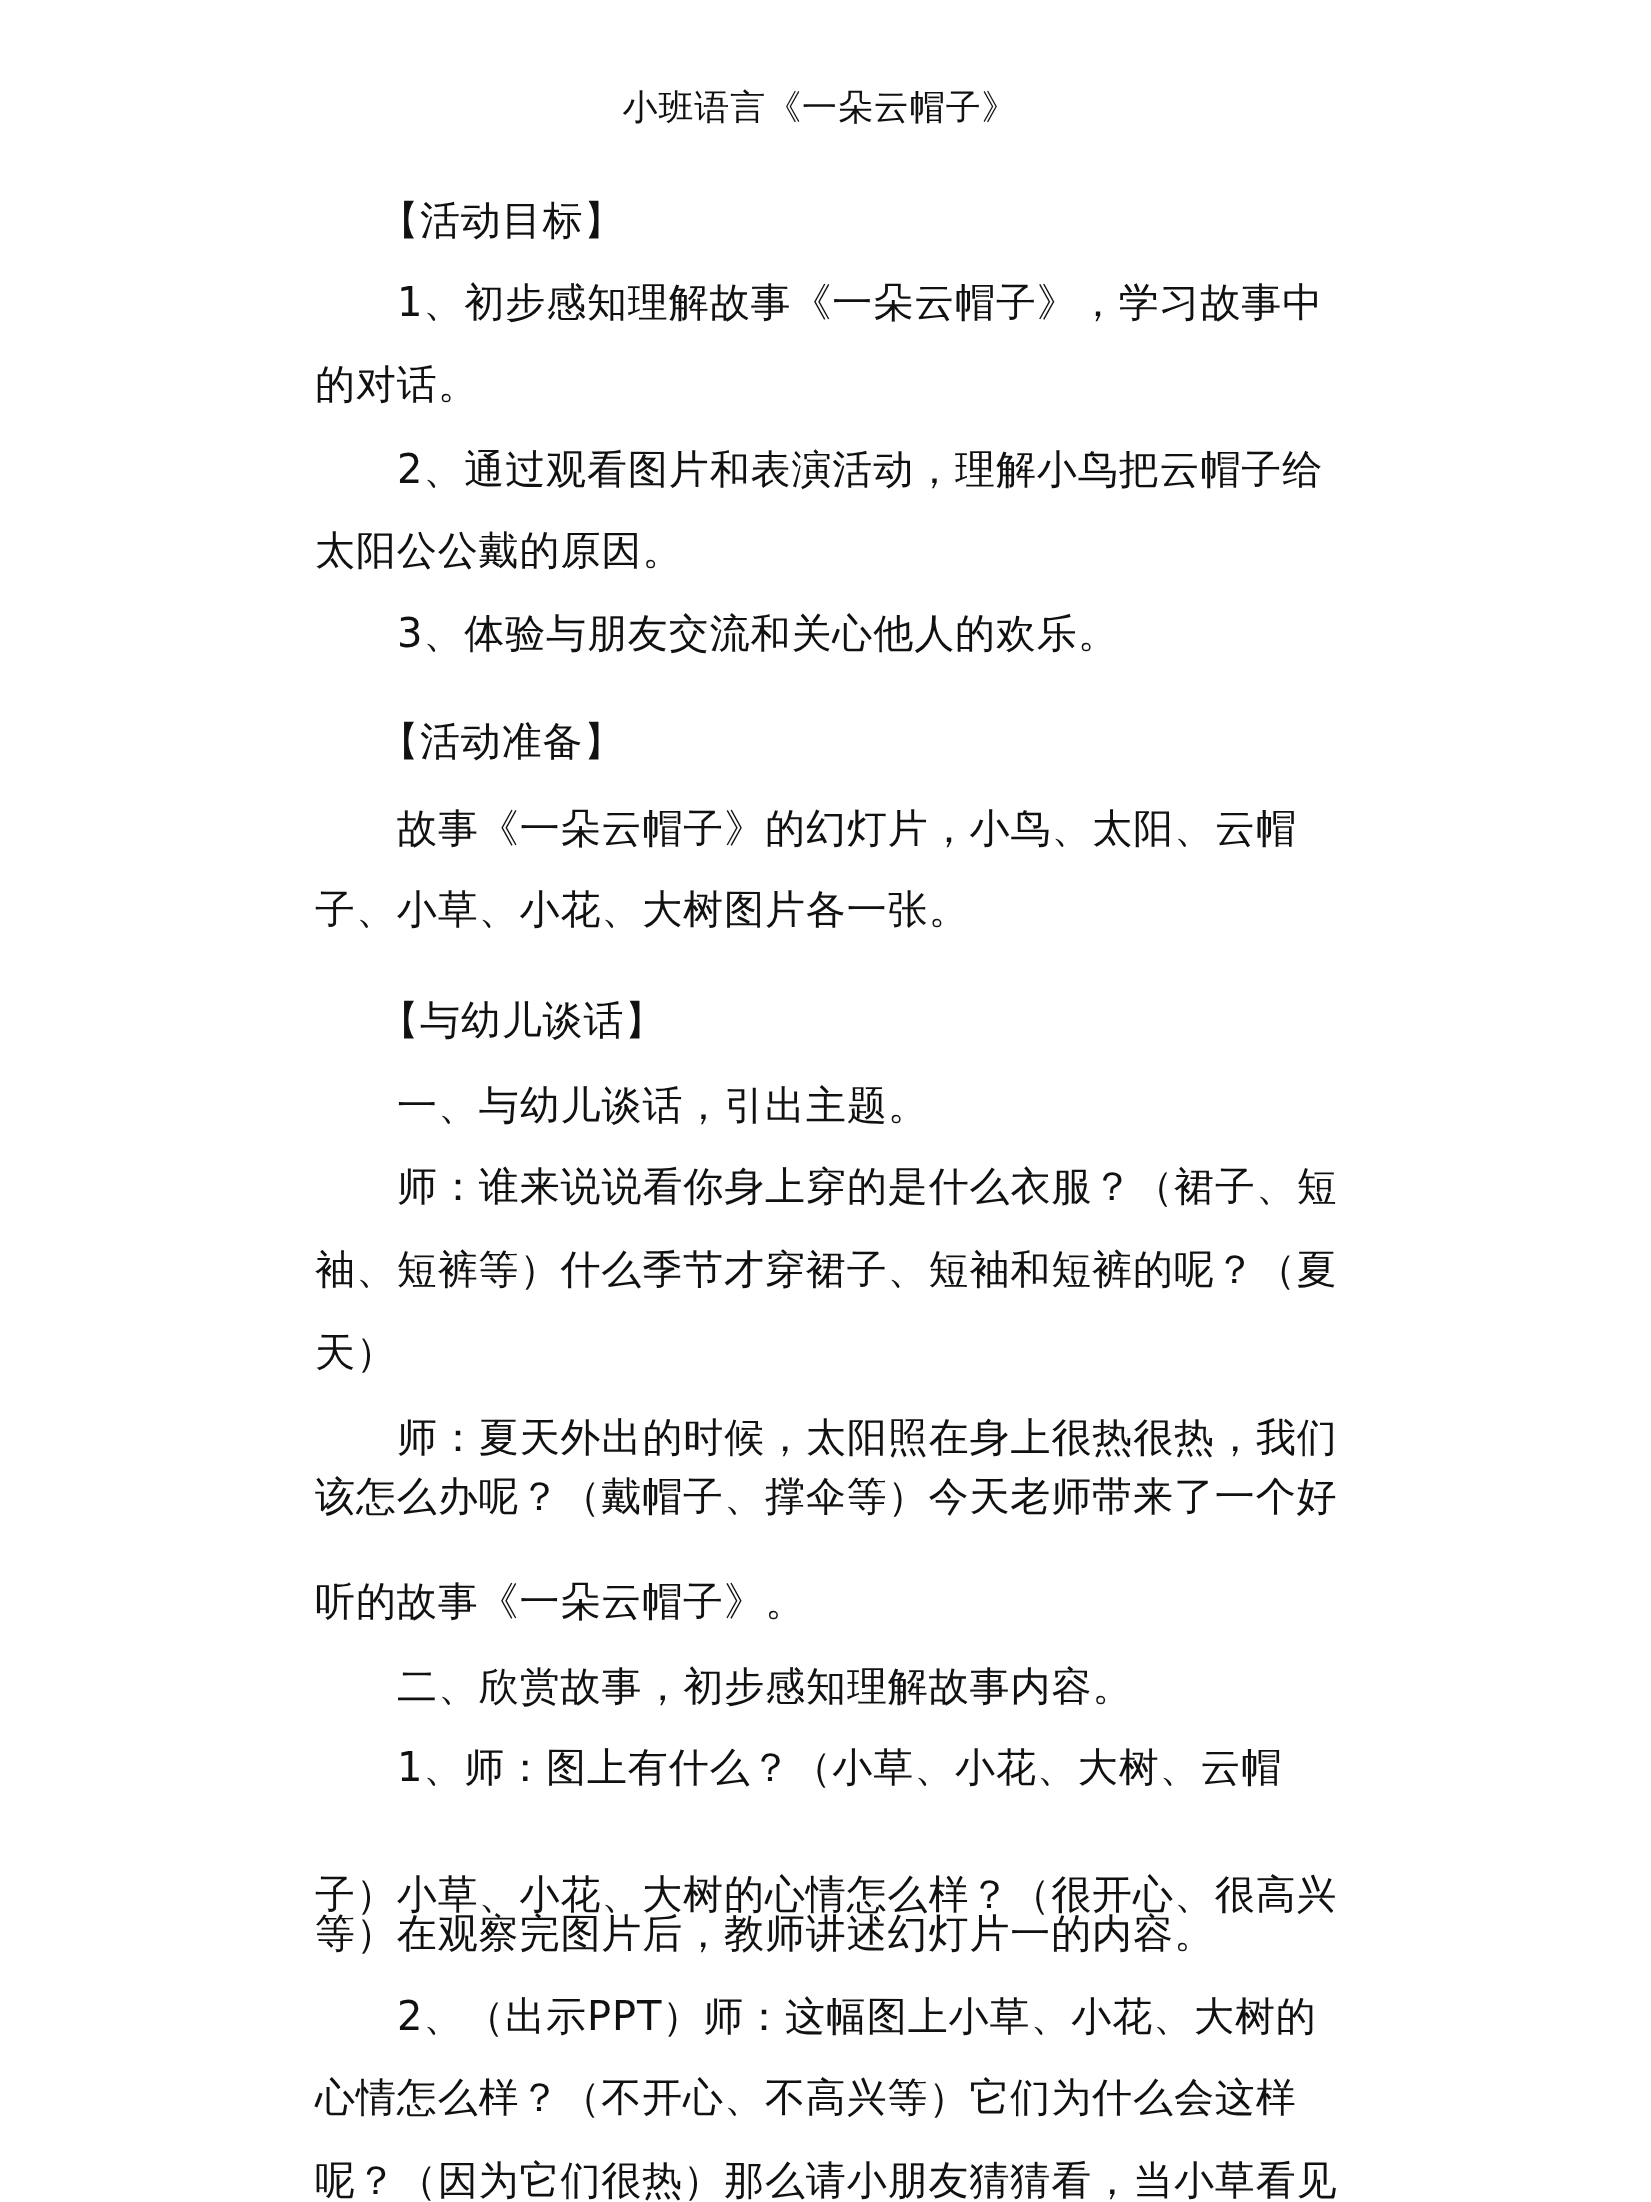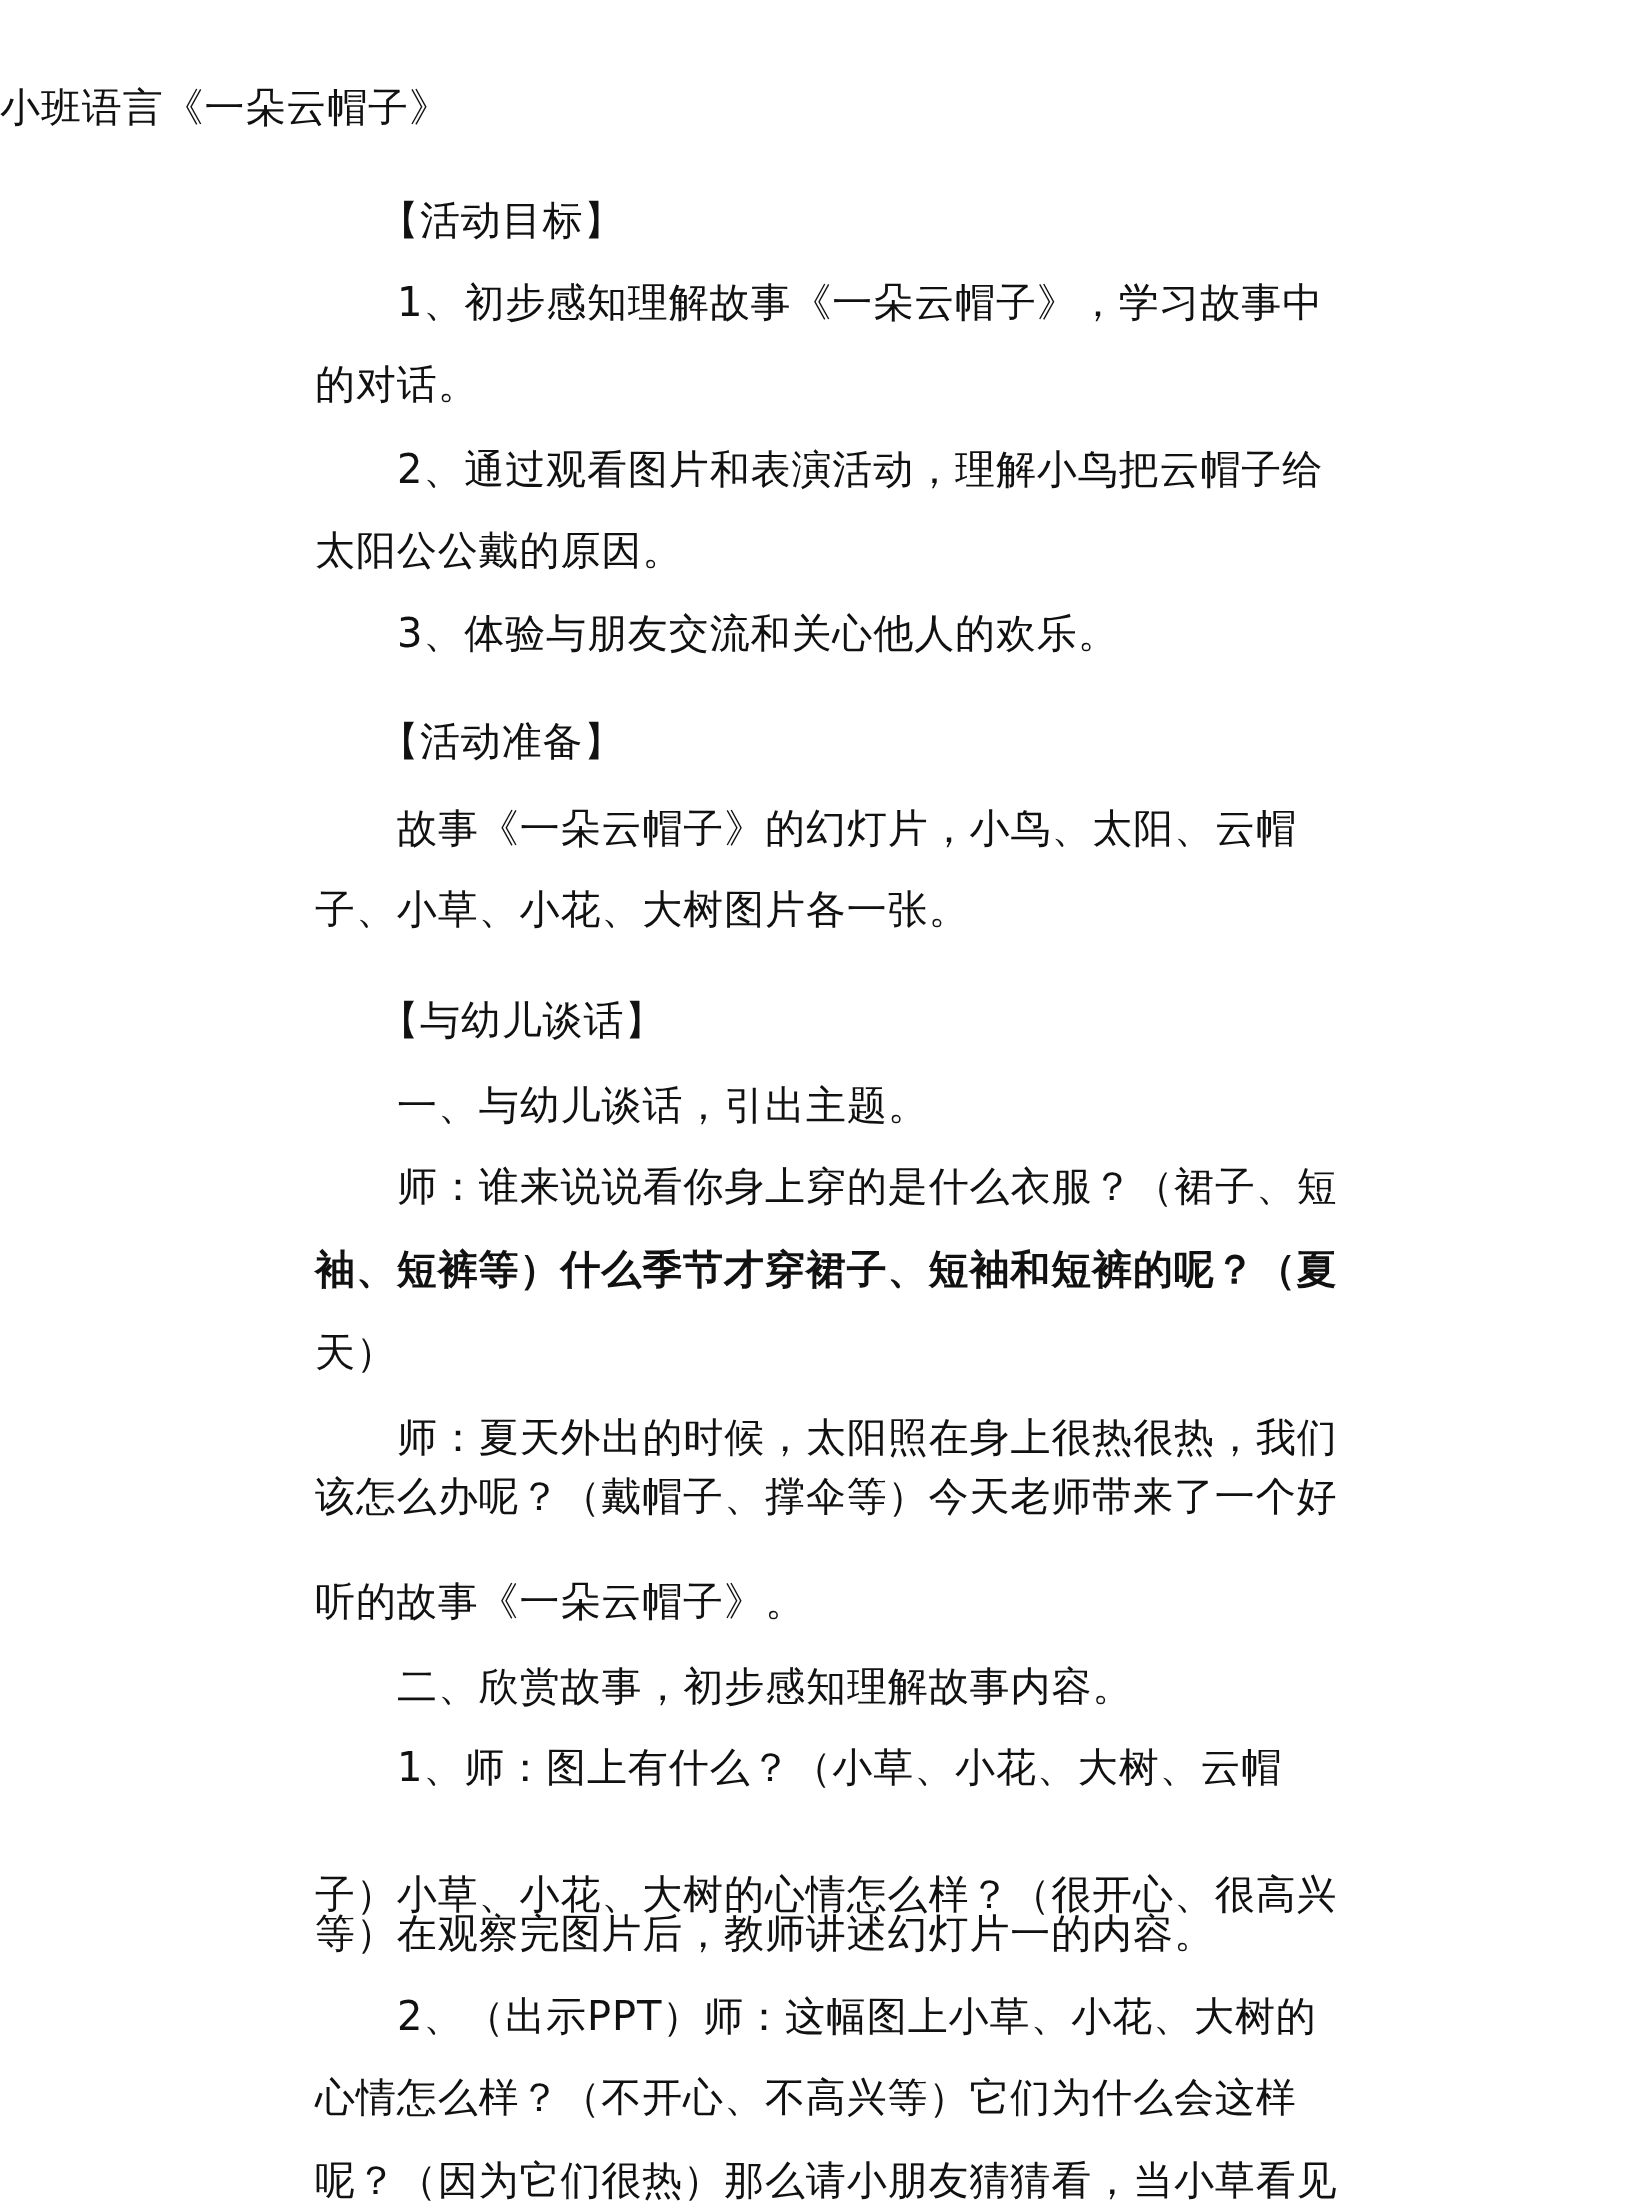--- a/index.html
+++ b/index.html
@@ -1,21 +1,21 @@
 <!DOCTYPE html>
 <html style="font-size:13.8px"><head>
 <meta charset="utf-8">
 <style>
   html, body { margin: 0; padding: 0; background: #ffffff; }
   body { width: 1652px; height: 2203px; overflow: hidden; position: relative;
          font-family: "DejaVu Sans", "Liberation Sans", sans-serif; color: #111111; }
   .line { position: absolute; left: 315px; white-space: nowrap; font-size: 40px; line-height: 52px; letter-spacing: 0.9px; }
   .indent { left: 397px; }
   .heading { left: 379px; }
-  .title { position: absolute; left: 0; width: 1640px; font-size: 40px; line-height: 52px; letter-spacing: 0.9px; }
+  .title { position: absolute; left: 0; width: 1640px; text-align: center; font-size: 35px; line-height: 52px; letter-spacing: 0.9px; }
 </style>
 </head>
 <body>
 
 <div>
   <div class="title" style="top:81px;">小班语言《一朵云帽子》</div>
 
   <div>
     <div class="line heading" style="top:194px;">【活动目标】</div>
     <div class="line indent" style="top:276px;">1、初步感知理解故事《一朵云帽子》，学习故事中</div>
@@ -28,21 +28,21 @@
   <div>
     <div class="line heading" style="top:715px;text-align:center;">【活动准备】</div>
     <div class="line indent" style="top:802px;text-align:center;">故事《一朵云帽子》的幻灯片，小鸟、太阳、云帽</div>
     <div class="line" style="top:883px;">子、小草、小花、大树图片各一张。</div>
   </div>
 
   <div>
     <div class="line heading" style="top:994px;">【与幼儿谈话】</div>
     <div class="line indent" style="top:1079px;">一、与幼儿谈话，引出主题。</div>
     <div class="line indent" style="top:1160px;">师：谁来说说看你身上穿的是什么衣服？（裙子、短</div>
-    <div class="line" style="top:1243px;font-weight:bold;">袖、短裤等）什么季节才穿裙子、短袖和短裤的呢？（夏</div>
+    <div class="line" style="top:1243px;">袖、短裤等）什么季节才穿裙子、短袖和短裤的呢？（夏</div>
     <div class="line" style="top:1326px;">天）</div>
     <div class="line indent" style="top:1411px;">师：夏天外出的时候，太阳照在身上很热很热，我们</div>
     <div class="line" style="top:1470px;">该怎么办呢？（戴帽子、撑伞等）今天老师带来了一个好</div>
     <div class="line" style="top:1575px;">听的故事《一朵云帽子》。</div>
     <div class="line indent" style="top:1660px;">二、欣赏故事，初步感知理解故事内容。</div>
     <div class="line indent" style="top:1741px;">1、师：图上有什么？（小草、小花、大树、云帽</div>
     <div class="line" style="top:1824px;margin-top:44px;">子）小草、小花、大树的心情怎么样？（很开心、很高兴</div>
     <div class="line" style="top:1907px;">等）在观察完图片后，教师讲述幻灯片一的内容。</div>
     <div class="line indent" style="top:1990px;">2、（出示PPT）师：这幅图上小草、小花、大树的</div>
     <div class="line" style="top:2071px;">心情怎么样？（不开心、不高兴等）它们为什么会这样</div>

